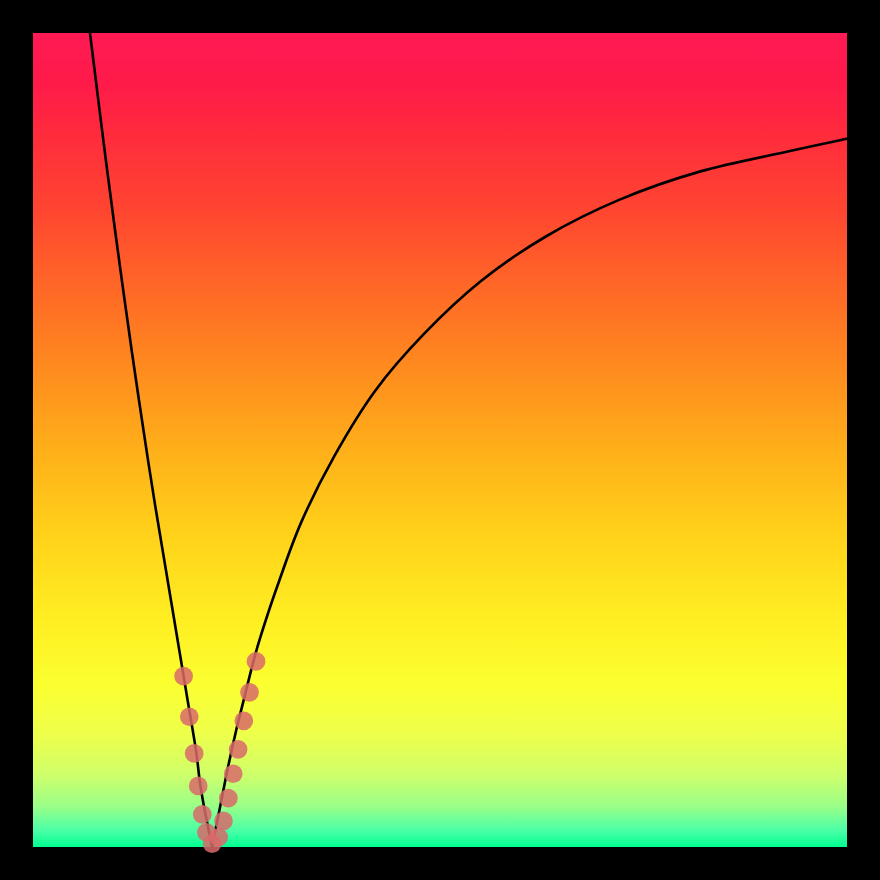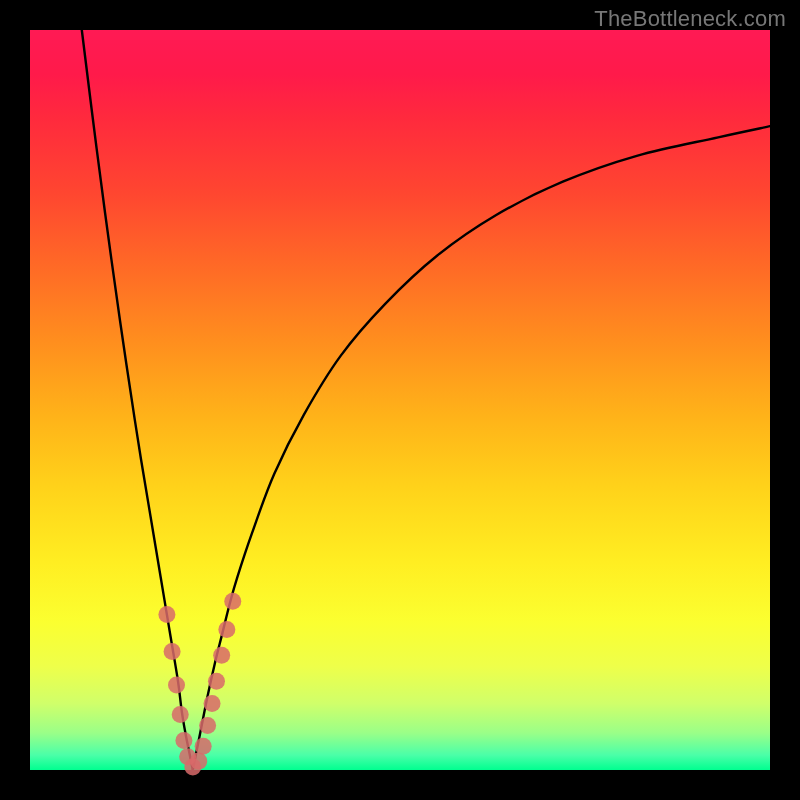--- a/index.html
+++ b/index.html
@@ -58,21 +58,20 @@
     width: 740px;
     height: 740px;
     overflow: visible;
   }
 </style>
 </head>
 <body>
 
 <div class="frame">
 
-  <div class="watermark">TheBottleneck.com</div>
 
   <div class="plot-area">
     <svg class="curve" viewBox="0 0 740 740" preserveAspectRatio="none">
       <path id="left-path" fill="none" stroke="#000" stroke-width="2.4" stroke-linecap="round" d="M 51.800000000000004,0 C 54.464,21.311999999999994 61.27199999999999,77.10799999999998 66.6,118.39999999999998 C 71.928,159.69199999999998 76.072,190.77200000000005 81.4,229.40000000000003 C 86.72800000000001,268.028 90.872,297.03599999999994 96.2,332.99999999999994 C 101.528,368.96399999999994 105.672,395.9 111,429.2 C 116.328,462.5 121.80400000000002,494.024 125.80000000000001,518 C 129.79600000000002,541.976 130.536,546.4159999999999 133.2,562.4 C 135.86399999999998,578.384 137.93599999999998,590.8159999999999 140.6,606.8 C 143.264,622.784 146.002,637.88 148,651.2 C 149.998,664.5200000000001 150.368,671.476 151.7,680.8 C 153.03199999999998,690.1239999999999 154.068,695.674 155.4,703 C 156.732,710.326 157.768,714.84 159.1,721.5 C 160.432,728.16 162.13400000000001,736.67 162.8,740"></path>
       <path id="right-path" fill="none" stroke="#000" stroke-width="2.4" stroke-linecap="round" d="M 162.8,740 C 164.132,733.34 167.53600000000003,716.32 170.20000000000002,703 C 172.864,689.68 174.936,678.654 177.6,666 C 180.26399999999998,653.346 182.33599999999998,644.022 185,632.7 C 187.66400000000002,621.378 189.736,613.7560000000001 192.4,603.1 C 195.06400000000002,592.444 197.136,583.49 199.8,573.5 C 202.46400000000003,563.51 203.204,560.254 207.20000000000002,547.6 C 211.19600000000003,534.946 215.34,521.848 222,503.2 C 228.66,484.55199999999996 234.876,465.312 244.20000000000002,444 C 253.52400000000003,422.688 261.812,406.112 273.8,384.8 C 285.788,363.488 296.148,345.58 310.8,325.59999999999997 C 325.452,305.61999999999995 337.88399999999996,291.782 355.2,273.8 C 372.516,255.81800000000004 387.02000000000004,241.68400000000005 407.00000000000006,225.70000000000005 C 426.9800000000001,209.71600000000004 443.556,198.32000000000002 466.2,185 C 488.844,171.67999999999998 507.49199999999996,162.3559999999999 532.8,151.69999999999993 C 558.108,141.04399999999995 578.828,133.79200000000003 606.8,125.80000000000007 C 634.7719999999999,117.80800000000009 664.224,112.62800000000007 688.2,107.30000000000007 C 712.176,101.97200000000007 730.676,98.19800000000005 740,96.20000000000005"></path>
       <g id="dots">
           <circle cx="136.9" cy="584.6" r="8.5" fill="#d86a6a" fill-opacity="0.85"></circle>
           <circle cx="142.08" cy="621.6" r="8.5" fill="#d86a6a" fill-opacity="0.85"></circle>
           <circle cx="146.52" cy="654.9" r="8.5" fill="#d86a6a" fill-opacity="0.85"></circle>
           <circle cx="150.22" cy="684.5" r="8.5" fill="#d86a6a" fill-opacity="0.85"></circle>

